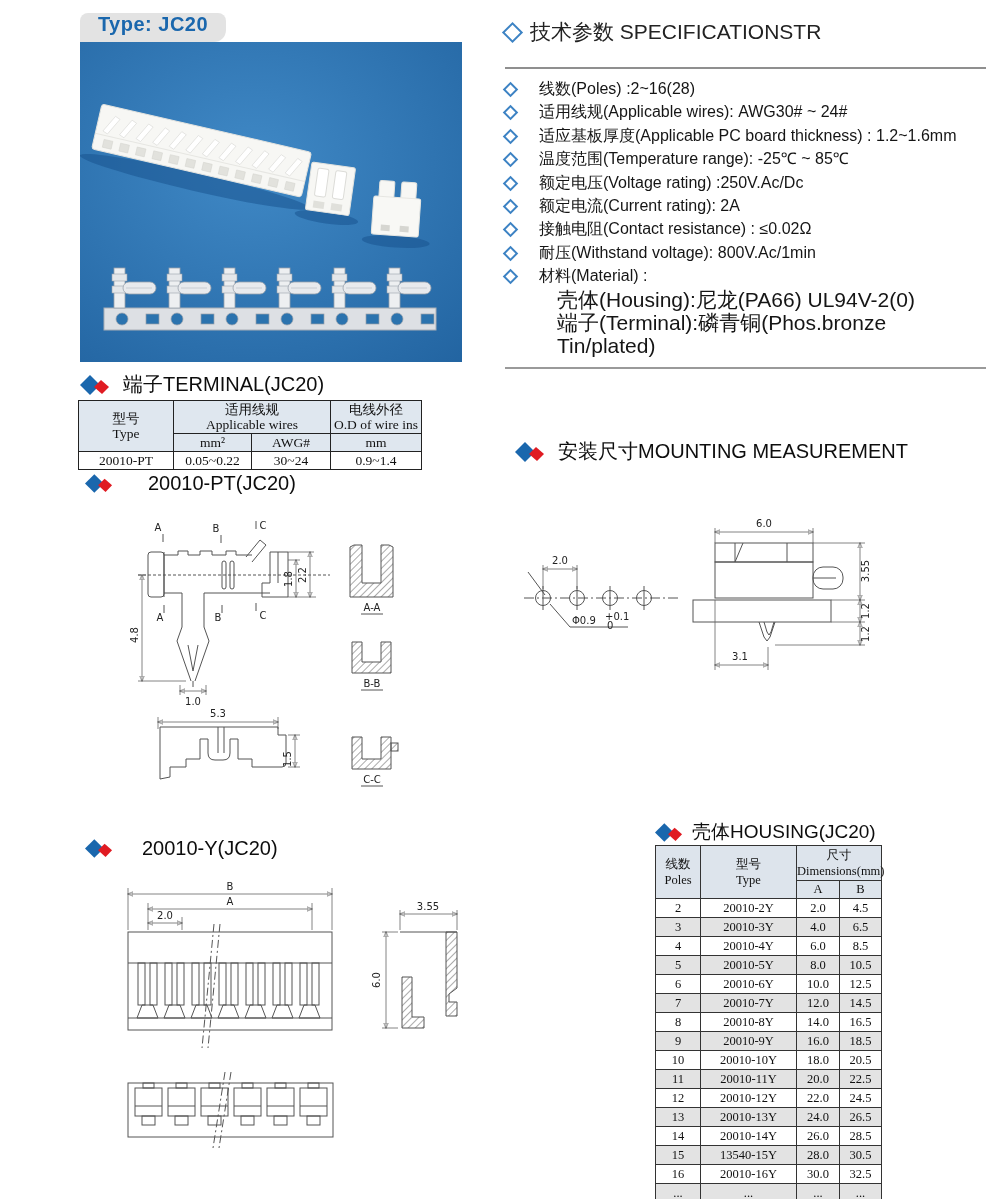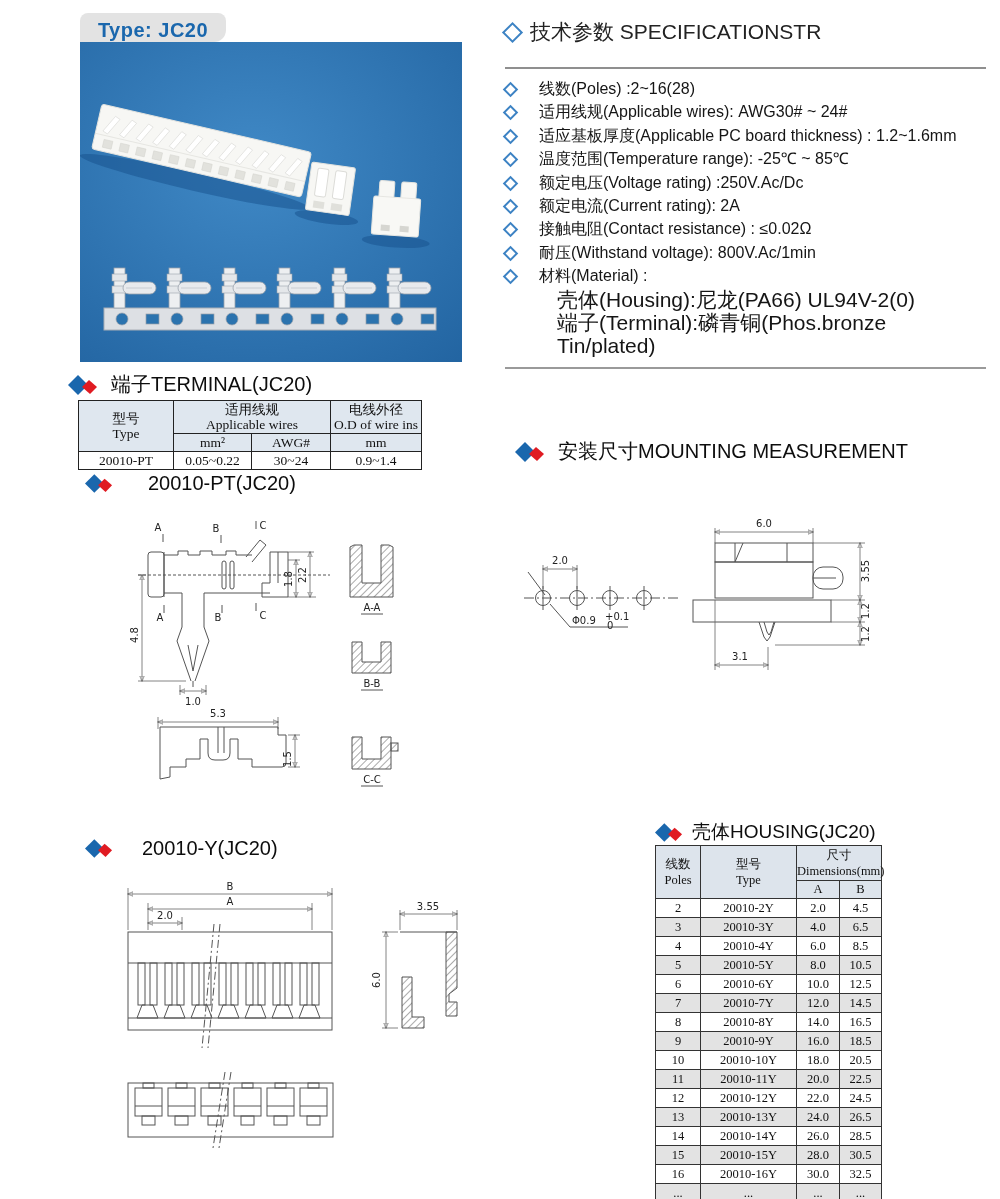--- a/index.html
+++ b/index.html
@@ -2,21 +2,21 @@
 <html><head>
 <meta charset="utf-8">
 <style>
   html,body{margin:0;padding:0;background:#fff}
   #page{position:relative;width:1000px;height:1199px;background:#fff;overflow:hidden;
         font-family:"Liberation Sans",sans-serif;color:#111}
   .abs{position:absolute}
 
   
   .tab{left:80px;top:13px;width:146px;height:29px;background:#e3e3e3;
-       border-radius:8px 8px 12px 0;display:flex;align-items:flex-end;justify-content:center;
+       border-radius:8px 8px 12px 0;display:flex;align-items:flex-start;justify-content:center;
        font-weight:bold;font-size:20px;color:#1a67ad;letter-spacing:.5px}
 
   
   #photo{left:80px;top:42px;width:382px;height:320px}
 
   
   .spec{left:505px;top:18px;width:481px}
   .spec-title{display:flex;align-items:center;gap:10px;font-size:21px;color:#222;
               border-bottom:2px solid #8f8f8f;padding-bottom:21px}
   .odia{display:inline-block;border:2px solid #3d83c4;transform:rotate(45deg);background:#fff;flex:none}
@@ -221,21 +221,21 @@
       <li>
           <span class="odia small"></span>
           <span>材料(Material) :</span>
         </li>
     </ul>
     <div class="mat">壳体(Housing):尼龙(PA66) UL94V-2(0)</div>
     <div class="mat">端子(Terminal):磷青铜(Phos.bronze Tin/plated)</div>
     <div class="spec-sep"></div>
   </div>
 
-  <div class="abs sec-h" style="left:68px;top:371px">
+  <div class="abs sec-h" style="left:80px;top:371px">
     <svg width="30" height="20" viewBox="0 0 30 20">
       <polygon points="10,0 20,10 10,20 0,10" fill="#1a67ad"></polygon>
       <polygon points="21,5 29,12 22,19 14,12" fill="#e01b22"></polygon>
     </svg>
     <span>端子TERMINAL(JC20)</span>
   </div>
 
   <table class="abs ttab">
     <colgroup>
         <col style="width:95px">
@@ -645,21 +645,21 @@
           <td>26.5</td>
         </tr>
       <tr>
           <td>14</td>
           <td>20010-14Y</td>
           <td>26.0</td>
           <td>28.5</td>
         </tr>
       <tr>
           <td>15</td>
-          <td>20010-15Y</td>
+          <td>13540-15Y</td>
           <td>28.0</td>
           <td>30.5</td>
         </tr>
       <tr>
           <td>16</td>
           <td>20010-16Y</td>
           <td>30.0</td>
           <td>32.5</td>
         </tr>
       <tr>

